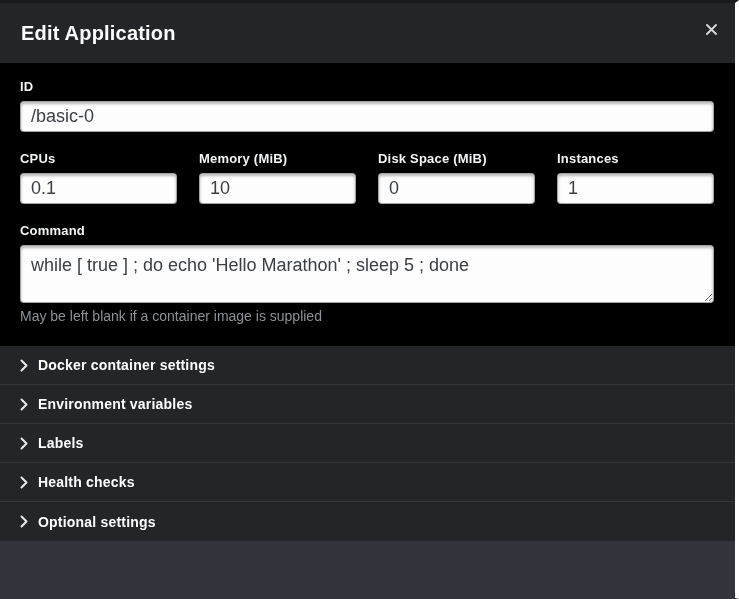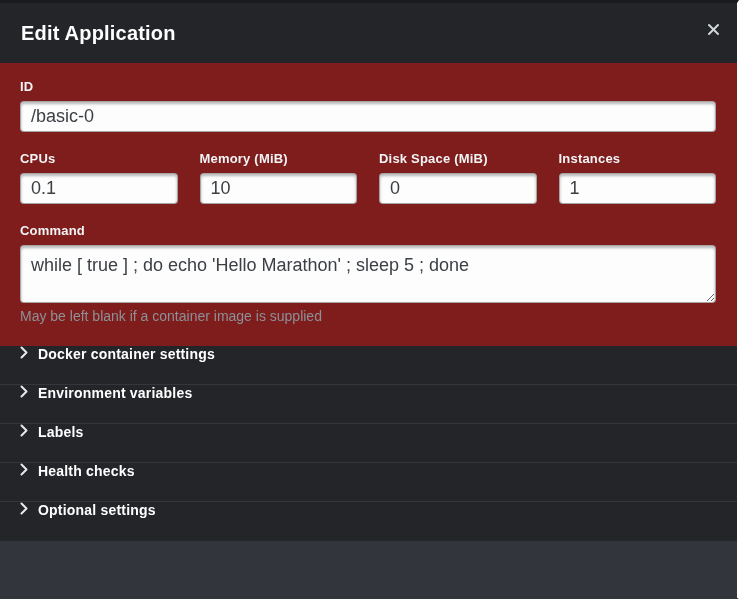--- a/index.html
+++ b/index.html
@@ -6,21 +6,21 @@
   html, body { background: #17181a; }
   body {
     font-family: "Liberation Sans", "DejaVu Sans", sans-serif;
     width: 739px; height: 599px; overflow: hidden;
   }
   .modal {
     width: 739px; height: 599px;
     display: flex; flex-direction: column;
     background: #232529;
     border-top: 3px solid #1a1b1e;
-    border-right: 2px solid #ffffff;
+    border-right: 4px solid #ffffff;
     border-bottom: 1px solid #1a1b1e;
   }
   
   .modal-header {
     height: 60px; flex: 0 0 auto;
     background: #232529;
     display: flex; align-items: center;
     padding: 0 21px;
     position: relative;
   }
@@ -31,21 +31,21 @@
   .close-btn {
     position: absolute; right: 14px; top: 16px;
     width: 20px; height: 20px;
     background: none; border: none; cursor: pointer;
     color: #d4d7da; display: flex; align-items: center; justify-content: center;
   }
   .close-btn svg { display: block; }
   
   .modal-body {
     flex: 0 0 auto;
-    background: #7f1d1d;
+    background: #000000;
     padding: 16px 21px 14px 20px;
   }
   .field { margin-bottom: 19px; }
   .field:last-child { margin-bottom: 8px; }
   .field-label {
     display: block;
     color: #f2f4f6; font-size: 13px; font-weight: bold;
     margin-bottom: 7px; letter-spacing: 0.2px;
   }
   .text-input {
@@ -70,21 +70,21 @@
     margin-bottom: 19px;
   }
   .help-text {
     margin-top: 5px;
     color: #8b9197; font-size: 14px;
   }
   
   .accordion { flex: 1 1 auto; background: #232529; }
   .accordion-row {
     height: 39px;
-    display: flex; align-items: flex-start;
+    display: flex; align-items: center;
     padding: 0 20px;
     cursor: pointer;
     border-bottom: 1px solid #33363b;
   }
   .accordion-row:last-child { border-bottom: none; }
   .chev {
     width: 9px; height: 13px; margin-right: 9px;
     display: inline-flex; align-items: center; color: #e8eaec;
     flex: 0 0 auto;
   }

